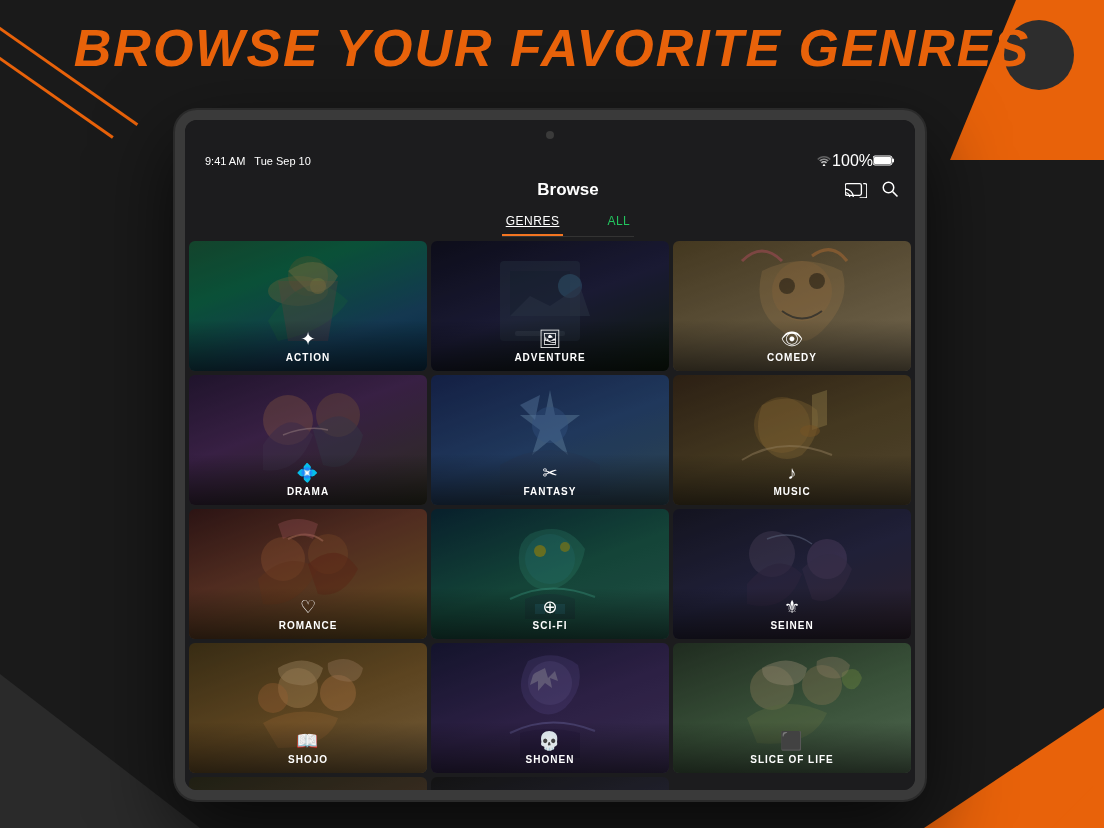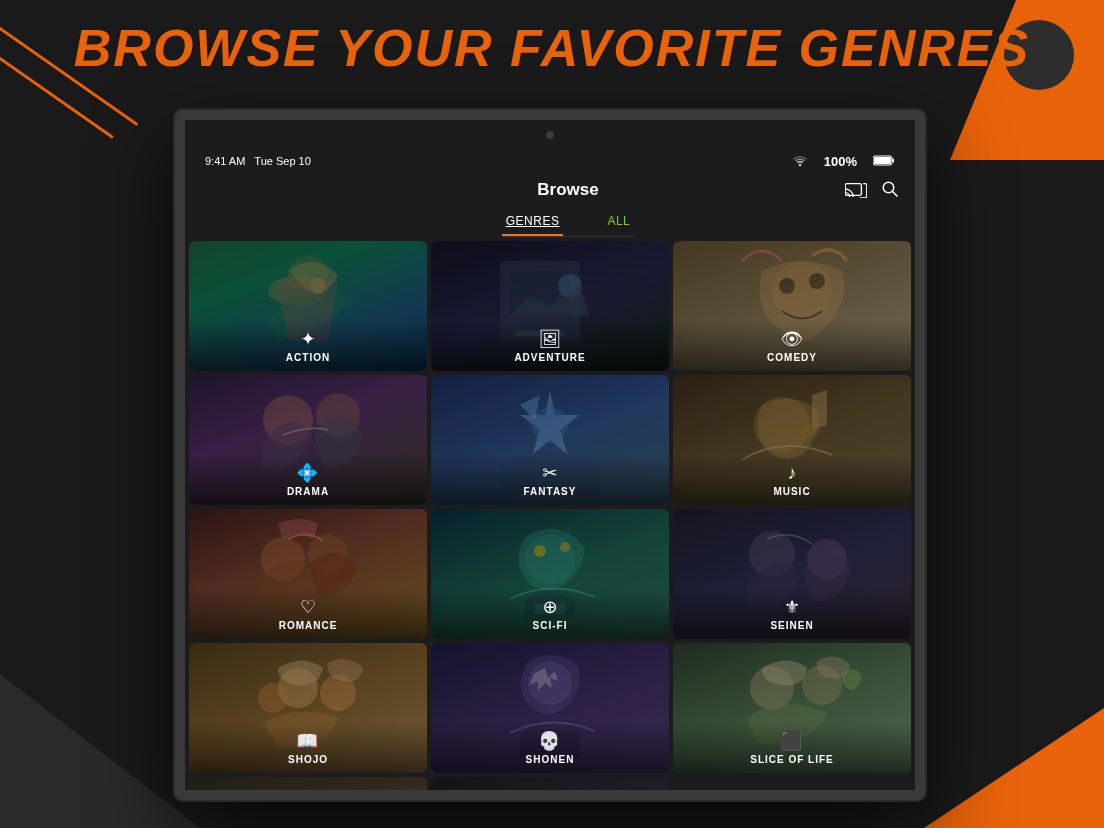--- a/index.html
+++ b/index.html
@@ -100,21 +100,21 @@
     }
 
     
     .tablet {
       position: absolute;
       top: 110px;
       left: 175px;
       width: 750px;
       height: 690px;
       background: #1c1c1e;
-      border-radius: 8px;
+      border-radius: 22px;
       border: 10px solid #3a3a3a;
       box-shadow: 0 0 0 2px #2a2a2a, 0 30px 80px rgba(0,0,0,0.7);
       z-index: 5;
       overflow: hidden;
     }
 
     
     .tablet-top-bar {
       width: 100%;
       height: 30px;
@@ -138,23 +138,22 @@
       align-items: center;
       padding: 2px 20px;
       background: #1c1c1e;
       font-size: 11px;
       color: #fff;
       height: 22px;
     }
     .status-right {
       display: flex;
       align-items: center;
-      gap: 16px;
-      font-size: 13px;
-      font-weight: bold;
+      gap: 0;
+      font-size: 16px;
     }
 
     
     .app-header {
       background: #1c1c1e;
       padding: 8px 20px 0;
       display: flex;
       flex-direction: column;
       align-items: center;
       position: relative;
@@ -184,21 +183,21 @@
     .tabs {
       display: flex;
       justify-content: center;
       gap: 40px;
       border-bottom: 1px solid #333;
       padding-bottom: 0;
       margin: 0 20px;
     }
     .tab {
       font-size: 12px;
-      color: #84cc16;
+      color: #22c55e;
       padding: 6px 4px;
       cursor: pointer;
       letter-spacing: 0.5px;
       font-weight: 500;
     }
     .tab.active {
       color: #fff;
       border-bottom: 2px solid #f47521;
       text-decoration: underline;
     }

